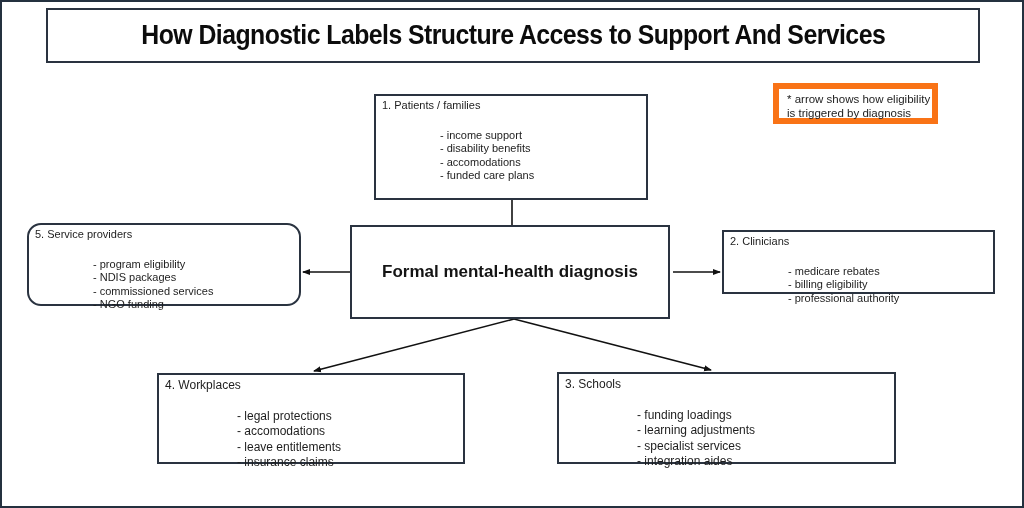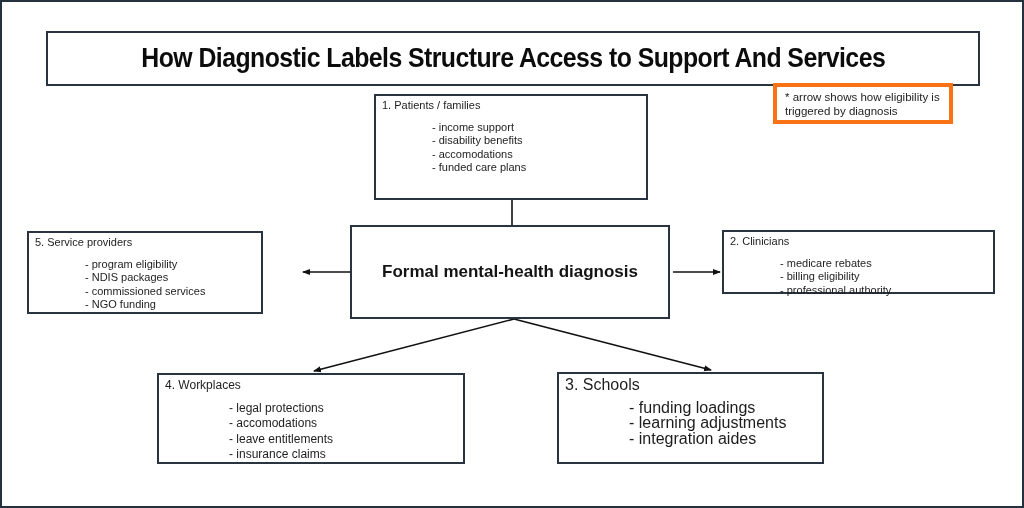--- a/index.html
+++ b/index.html
@@ -11,43 +11,43 @@
     }
     .frame {
       position: absolute; left: 0; top: 0; width: 1020px; height: 504px;
       border: 2px solid #24313f;
     }
     .box {
       position: absolute; border: 2px solid #2a3340; background: #fff;
       box-sizing: border-box;
     }
     .title-box { left: 46px; top: 8px; width: 934px; height: 55px;
-      display: flex; align-items: center; justify-content: center; margin-top: 23px; }
+      display: flex; align-items: center; justify-content: center; }
     .title-text { font-family: "Liberation Sans", sans-serif; font-weight: bold;
       font-size: 27px; letter-spacing: -0.6px; transform: scaleX(0.92); color: #0c0c0c; }
     .center-box { left: 350px; top: 225px; width: 320px; height: 94px;
       display: flex; align-items: center; justify-content: center; }
     .center-text { font-weight: bold; font-size: 17px; color: #141414; }
-    .note-box { left: 773px; top: 83px; width: 180px; height: 41px;
-      border: 4px solid #f97316; font-size: 11.5px; line-height: 14px;
+    .note-box { left: 773px; top: 83px; width: 165px; height: 41px;
+      border: 6px solid #f97316; font-size: 11.5px; line-height: 14px;
       padding: 3px 0 0 8px; color: #222; }
     .node { font-size: 11px; line-height: 13.6px; color: #1d1d1d; padding: 3px 0 0 6px; }
     .node .heading { display: block; }
-    .node ul { list-style: none; margin: 8px; padding: 0 0 0 0; }
+    .node ul { list-style: none; margin: 16px; padding: 0 0 0 0; }
     .node li { white-space: nowrap; }
     .node li::before { content: "- "; }
     #node-patients { left: 374px; top: 94px; width: 274px; height: 106px; }
     #node-patients ul { padding-left: 42px; }
     #node-clinicians { left: 722px; top: 230px; width: 273px; height: 64px; }
     #node-clinicians ul { padding-left: 42px; }
-    #node-providers { left: 27px; top: 231px; width: 236px; height: 83px; }
+    #node-providers { left: 27px; top: 223px; width: 274px; height: 83px; border-radius: 14px; }
     #node-providers ul { padding-left: 42px; }
     #node-workplaces { left: 157px; top: 373px; width: 308px; height: 91px; font-size: 12px; line-height: 15.2px; }
     #node-workplaces ul { padding-left: 56px; }
-    #node-schools { left: 557px; top: 372px; width: 267px; height: 92px; font-size: 16px; line-height: 15.2px; }
+    #node-schools { left: 557px; top: 372px; width: 339px; height: 92px; font-size: 12px; line-height: 15.2px; }
     #node-schools ul { padding-left: 56px; }
     svg.arrows { position: absolute; left: 0; top: 0; width: 1024px; height: 508px; pointer-events: none; }
   </style>
 </head>
 <body>
 
 <div class="frame"></div>
 
 <div class="box title-box">
   <span class="title-text">How Diagnostic Labels Structure Access to Support And Services</span>
@@ -109,15 +109,16 @@
     <li>leave entitlements</li>
     <li>insurance claims</li>
   </ul>
 </div>
 
 <div class="box node" id="node-schools">
   <span class="heading">3. Schools</span>
   <ul>
     <li>funding loadings</li>
     <li>learning adjustments</li>
+    <li>specialist services</li>
     <li>integration aides</li>
   </ul>
 </div>
 
 </body></html>

